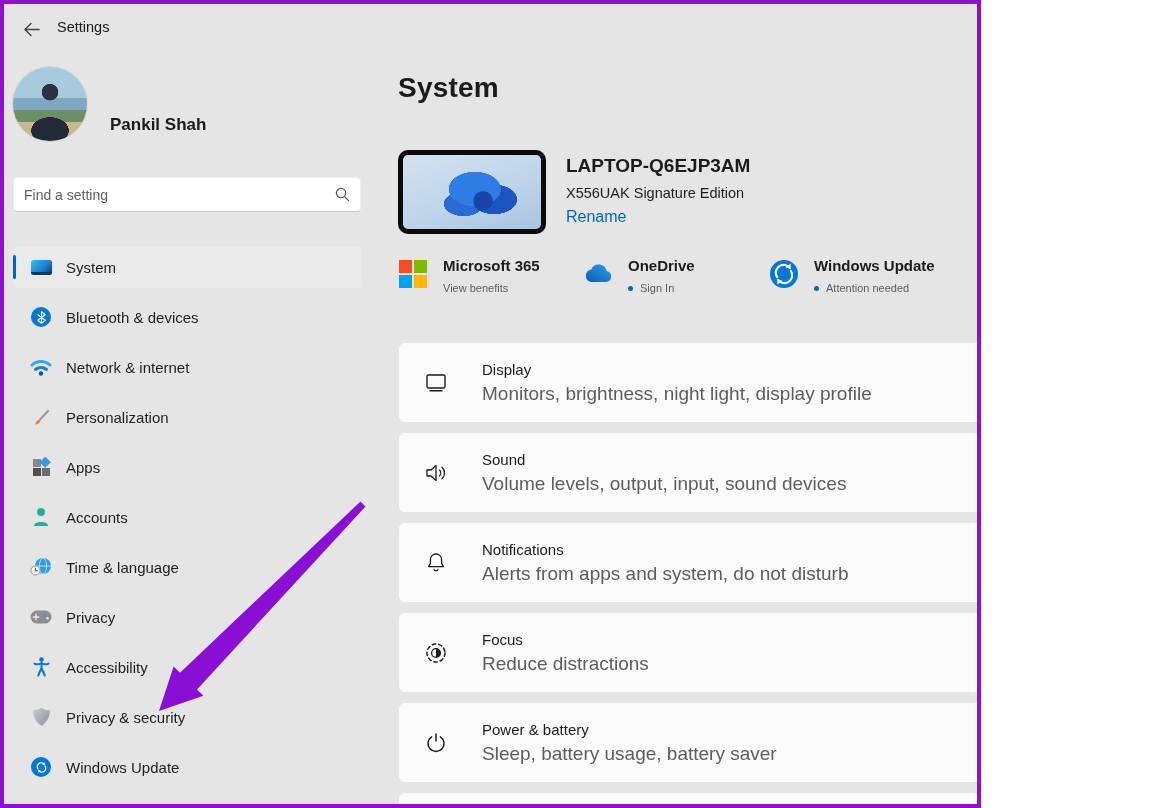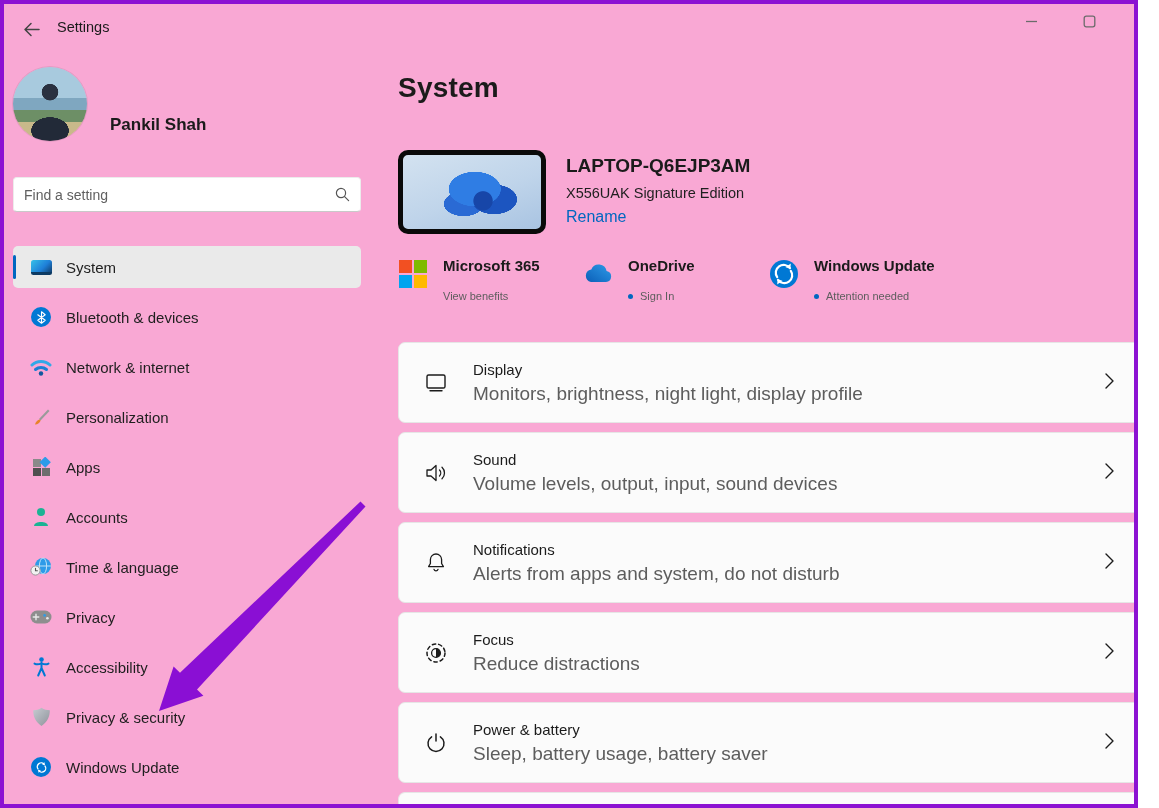--- a/index.html
+++ b/index.html
@@ -1,22 +1,22 @@
 <!DOCTYPE html>
 <html><head>
 <meta charset="utf-8">
 <style>
   * { box-sizing: border-box; margin: 0; padding: 0; }
   html,body { background:#fff; }
   body { font-family: "Liberation Sans", sans-serif; color:#1b1b1b; }
   .screen {
     position: relative;
-    width: 1138px; height: 808px;
+    width: 981px; height: 808px;
     border: 4px solid #8C12D2;
-    background: #f9a8d4;
+    background: #e5e5e5;
     overflow: hidden;
   }
   
   .titlebar { position:absolute; left:0; top:0; width:100%; height:46px; }
   .back-btn { position:absolute; left:12px; top:14px; width:30px; height:22px; display:flex; align-items:center; justify-content:center; cursor:pointer; }
   .win-title { position:absolute; left:53px; top:15px; font-size:14.5px; color:#1b1b1b; }
   .caption-btn { position:absolute; top:4px; width:30px; height:26px; display:flex; align-items:center; justify-content:center; }
   .cap-min { left:1012px; } .cap-max { left:1070px; } .cap-close { left:1126px; }
   
   .sidebar { position:absolute; left:0; top:46px; width:375px; height:754px; }
@@ -62,29 +62,29 @@
   }
   .device-info { margin-left:20px; padding-top:5px; }
   .device-name { font-size:19px; font-weight:700; margin-bottom:8px; }
   .device-model { font-size:14.5px; color:#1f1f1f; margin-bottom:7px; }
   .device-rename { font-size:16px; color:#0067C0; cursor:pointer; }
   .status-row { position:absolute; left:0; top:207px; display:flex; }
   .status-tile { display:flex; align-items:flex-start; cursor:pointer; }
   .tile-1 { width:185px; } .tile-2 { width:186px; }
   .status-ic { width:30px; height:30px; margin-right:15px; margin-top:2px;
     display:flex; align-items:center; justify-content:center; }
-  .status-title { font-size:15px; font-weight:700; margin-bottom:16px; }
+  .status-title { font-size:15px; font-weight:700; margin-bottom:8px; }
   .status-sub { font-size:11px; color:#5d5d5d; display:flex; align-items:center;text-align:right; }
   .dot { width:5px; height:5px; border-radius:50%; background:#0067C0; margin-right:7px; }
   .ms-grid { display:grid; grid-template-columns:13px 13px; grid-template-rows:13px 13px; gap:2px; }
   .ms-grid i { display:block; }
   .cards { position:absolute; left:0; top:292px; width:743px; }
   .card { position:relative; height:81px; margin-bottom:9px; background:#FBFBFB;
     border:1px solid #E6E6E6; border-radius:7px; display:flex; align-items:center;
-    padding:0 24px; cursor:pointer; }
+    padding:0 24px; cursor:pointer;gap:9px; }
   .card-ic { width:26px; height:26px; display:flex; align-items:center; justify-content:center; margin-right:24px; }
   .card-title { font-size:15px; margin-bottom:5px; }
   .card-sub { font-size:19px; color:#5d5d5d; }
   .card-chevron { position:absolute; right:26px; top:50%; transform:translateY(-50%); }
   .card-partial { height:14px; margin-bottom:0; border-radius:7px 7px 0 0; background:#FBFBFB; border:1px solid #E6E6E6; border-bottom:none; }
   
   .anno { position:absolute; left:0; top:0; width:1151px; height:800px; pointer-events:none; z-index:50; }
 </style>
 </head>
 <body>

